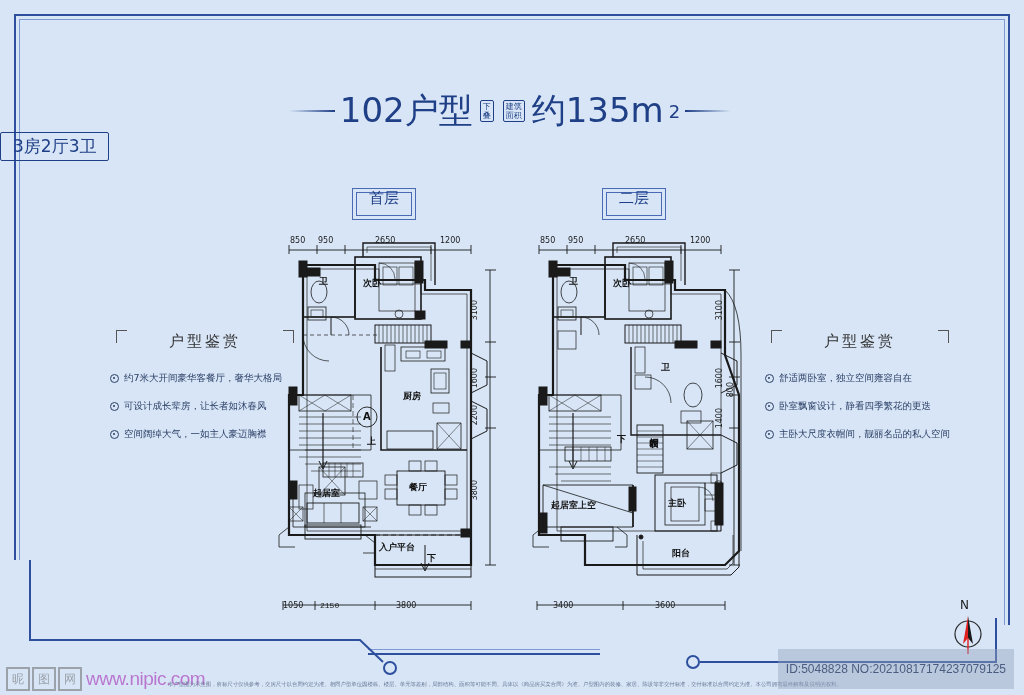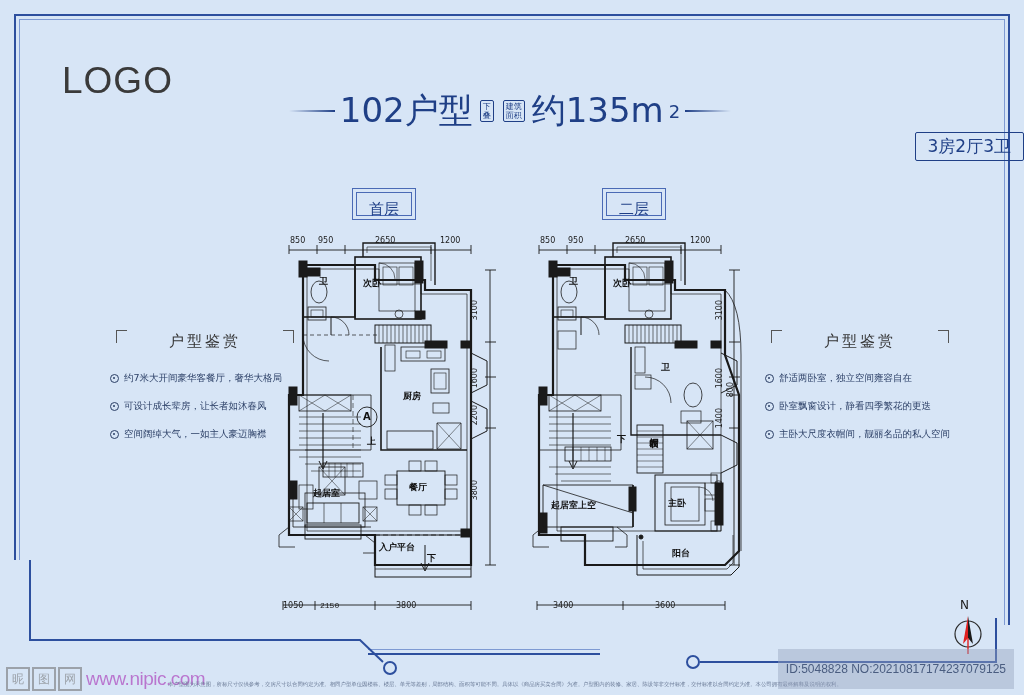--- a/index.html
+++ b/index.html
@@ -50,33 +50,33 @@
     font-family:"DejaVu Sans",sans-serif;white-space:nowrap;
   }
   .tag-box{
     display:inline-flex;flex-direction:column;justify-content:center;align-items:center;
     border:1px solid #1f3f86;border-radius:2px;
     font-size:8px;line-height:9px;padding:1px 2px;color:#1f3f86;
     font-family:"DejaVu Sans",sans-serif;margin:0 2px;
   }
   .sup{font-size:18px;vertical-align:super;}
   .subtitle{
-    position:absolute;left:0;right:0;top:132px;text-align:right;
+    position:absolute;left:0;right:0;top:132px;text-align:left;
   }
   .subtitle span{
     display:inline-block;border:1px solid #1f3f86;border-radius:2px;
     padding:2px 12px;font-size:17px;color:#1f3f86;
     font-family:"DejaVu Sans",sans-serif;
   }
 
   
   .floor-badge{
     position:absolute;width:62px;height:30px;
     border:1px solid #4a6ab5;background:#d7e5f6;
-    display:flex;align-items:flex-end;justify-content:center;
+    display:flex;align-items:flex-start;justify-content:center;
   }
   .floor-badge .inner{
     position:absolute;left:3px;top:3px;right:3px;bottom:3px;
     border:1px solid #4a6ab5;
   }
   .floor-badge span{
     position:relative;font-size:15px;color:#1f3f86;
     font-family:"DejaVu Sans",sans-serif;
   }
   #badge-f1{left:352px;top:188px;}
@@ -176,21 +176,20 @@
   <div class="frame-mask"></div>
   <div class="frame-mask2"></div>
 
   <svg class="corner-path">
     <path d="M30,560 L30,640 L360,640 L383,662" fill="none" stroke="#2d4f9e" stroke-width="2"></path>
     <circle cx="390" cy="668" r="6" fill="none" stroke="#2d4f9e" stroke-width="2"></circle>
     <path d="M700,662 L996,662 L996,618" fill="none" stroke="#2d4f9e" stroke-width="2"></path>
     <circle cx="693" cy="662" r="6" fill="none" stroke="#2d4f9e" stroke-width="2"></circle>
   </svg>
 
-  <div class="logo">LOGO</div>
 
   <div class="title-row">
     <span class="title-rule"></span>
     <span class="title-main">102户型</span>
     <span class="tag-box">
       <span>下</span>
       <span>叠</span>
     </span>
     <span class="tag-box">
       <span>建筑</span>

